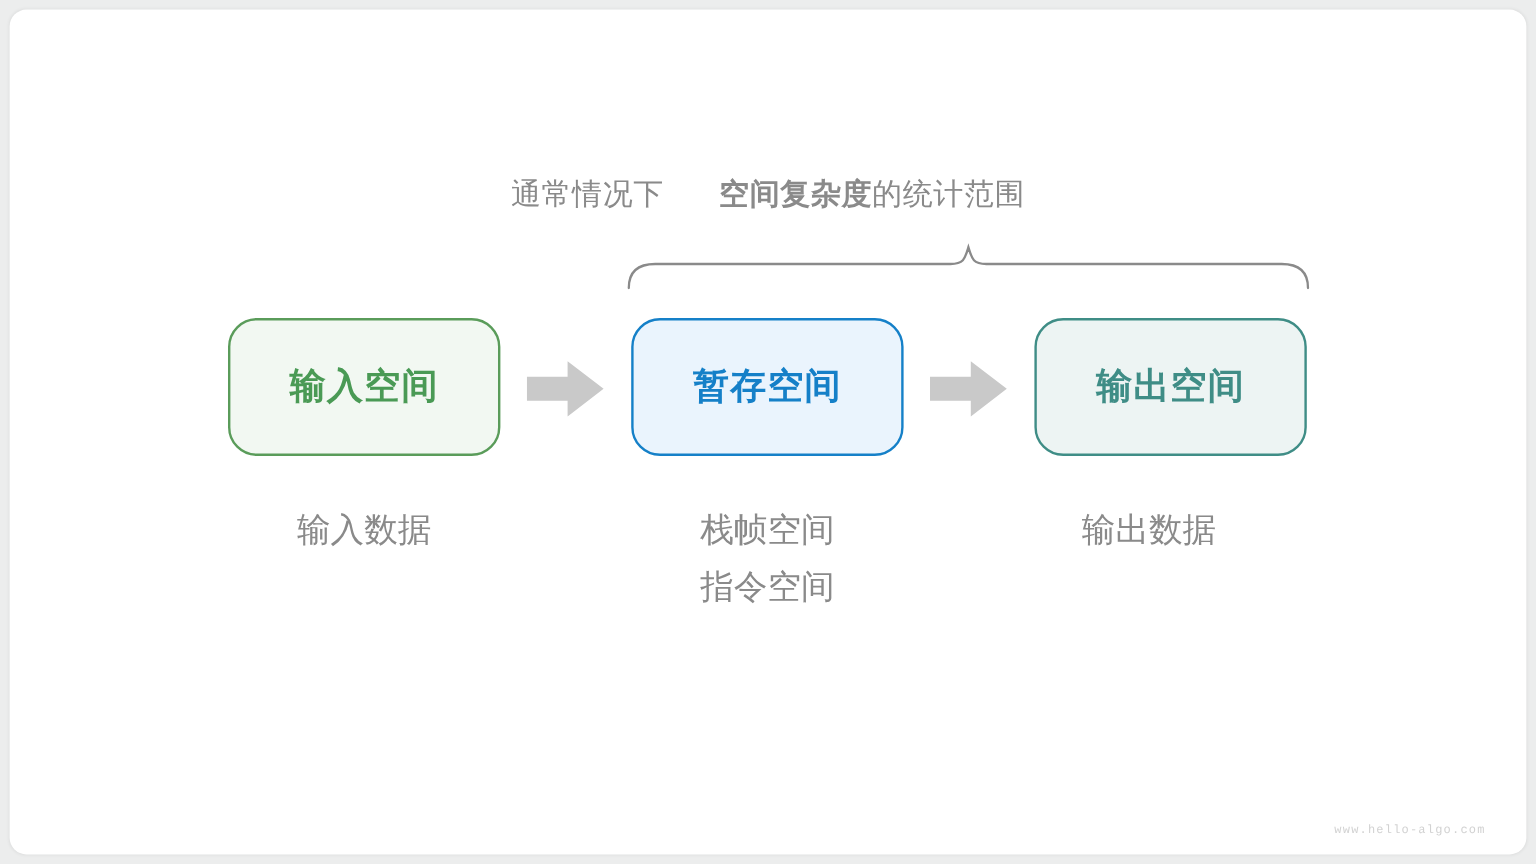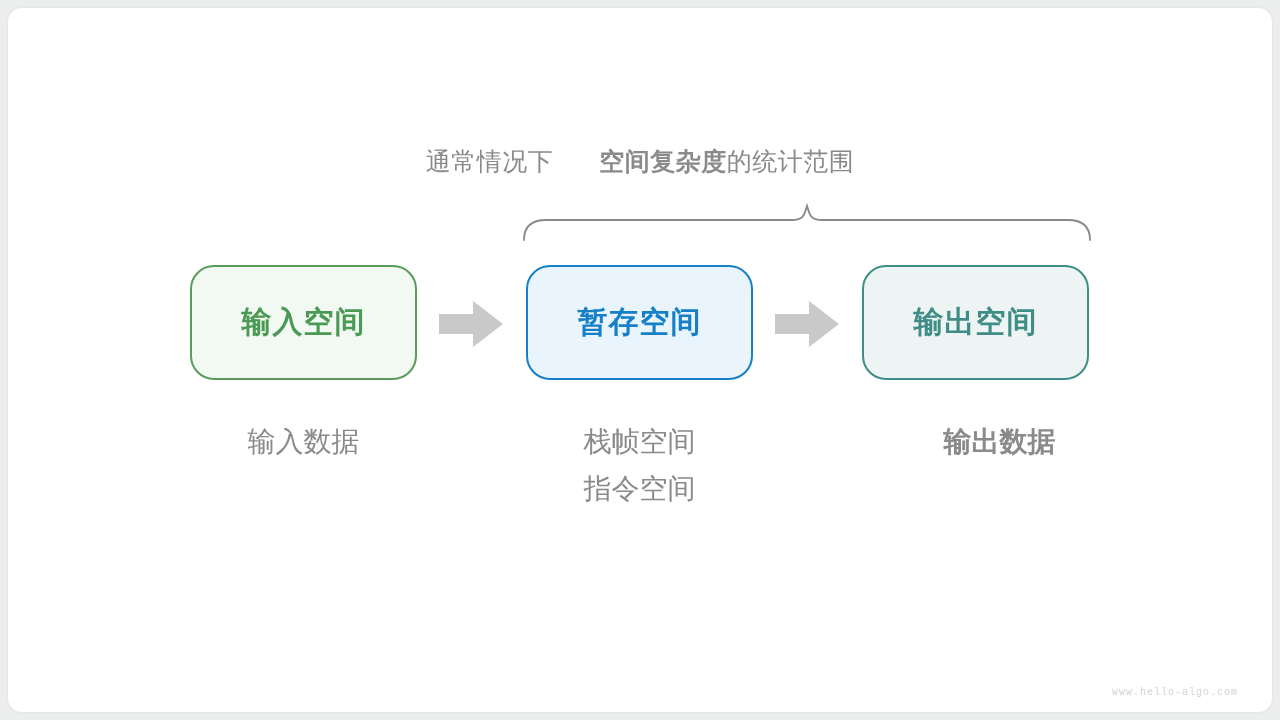--- a/index.html
+++ b/index.html
@@ -105,21 +105,21 @@
     position: absolute;
     width: 227px;
     text-align: center;
     color: #8a8a8a;
     font-size: 28px;
     line-height: 47px;
   }
   .caption-col > div { white-space: nowrap; }
   .cap-1 { left: 190px; top: 418px; }
   .cap-2 { left: 526px; top: 418px; }
-  .cap-3 { left: 886px; top: 418px; font-weight: bold; }
+  .cap-3 { left: 844px; top: 418px; }
 
   
   .watermark {
     position: absolute;
     right: 42px;
     bottom: 22px;
     font-family: "Liberation Mono", "DejaVu Sans Mono", monospace;
     font-size: 10px;
     color: #d2d2d2;
     letter-spacing: 1px;

